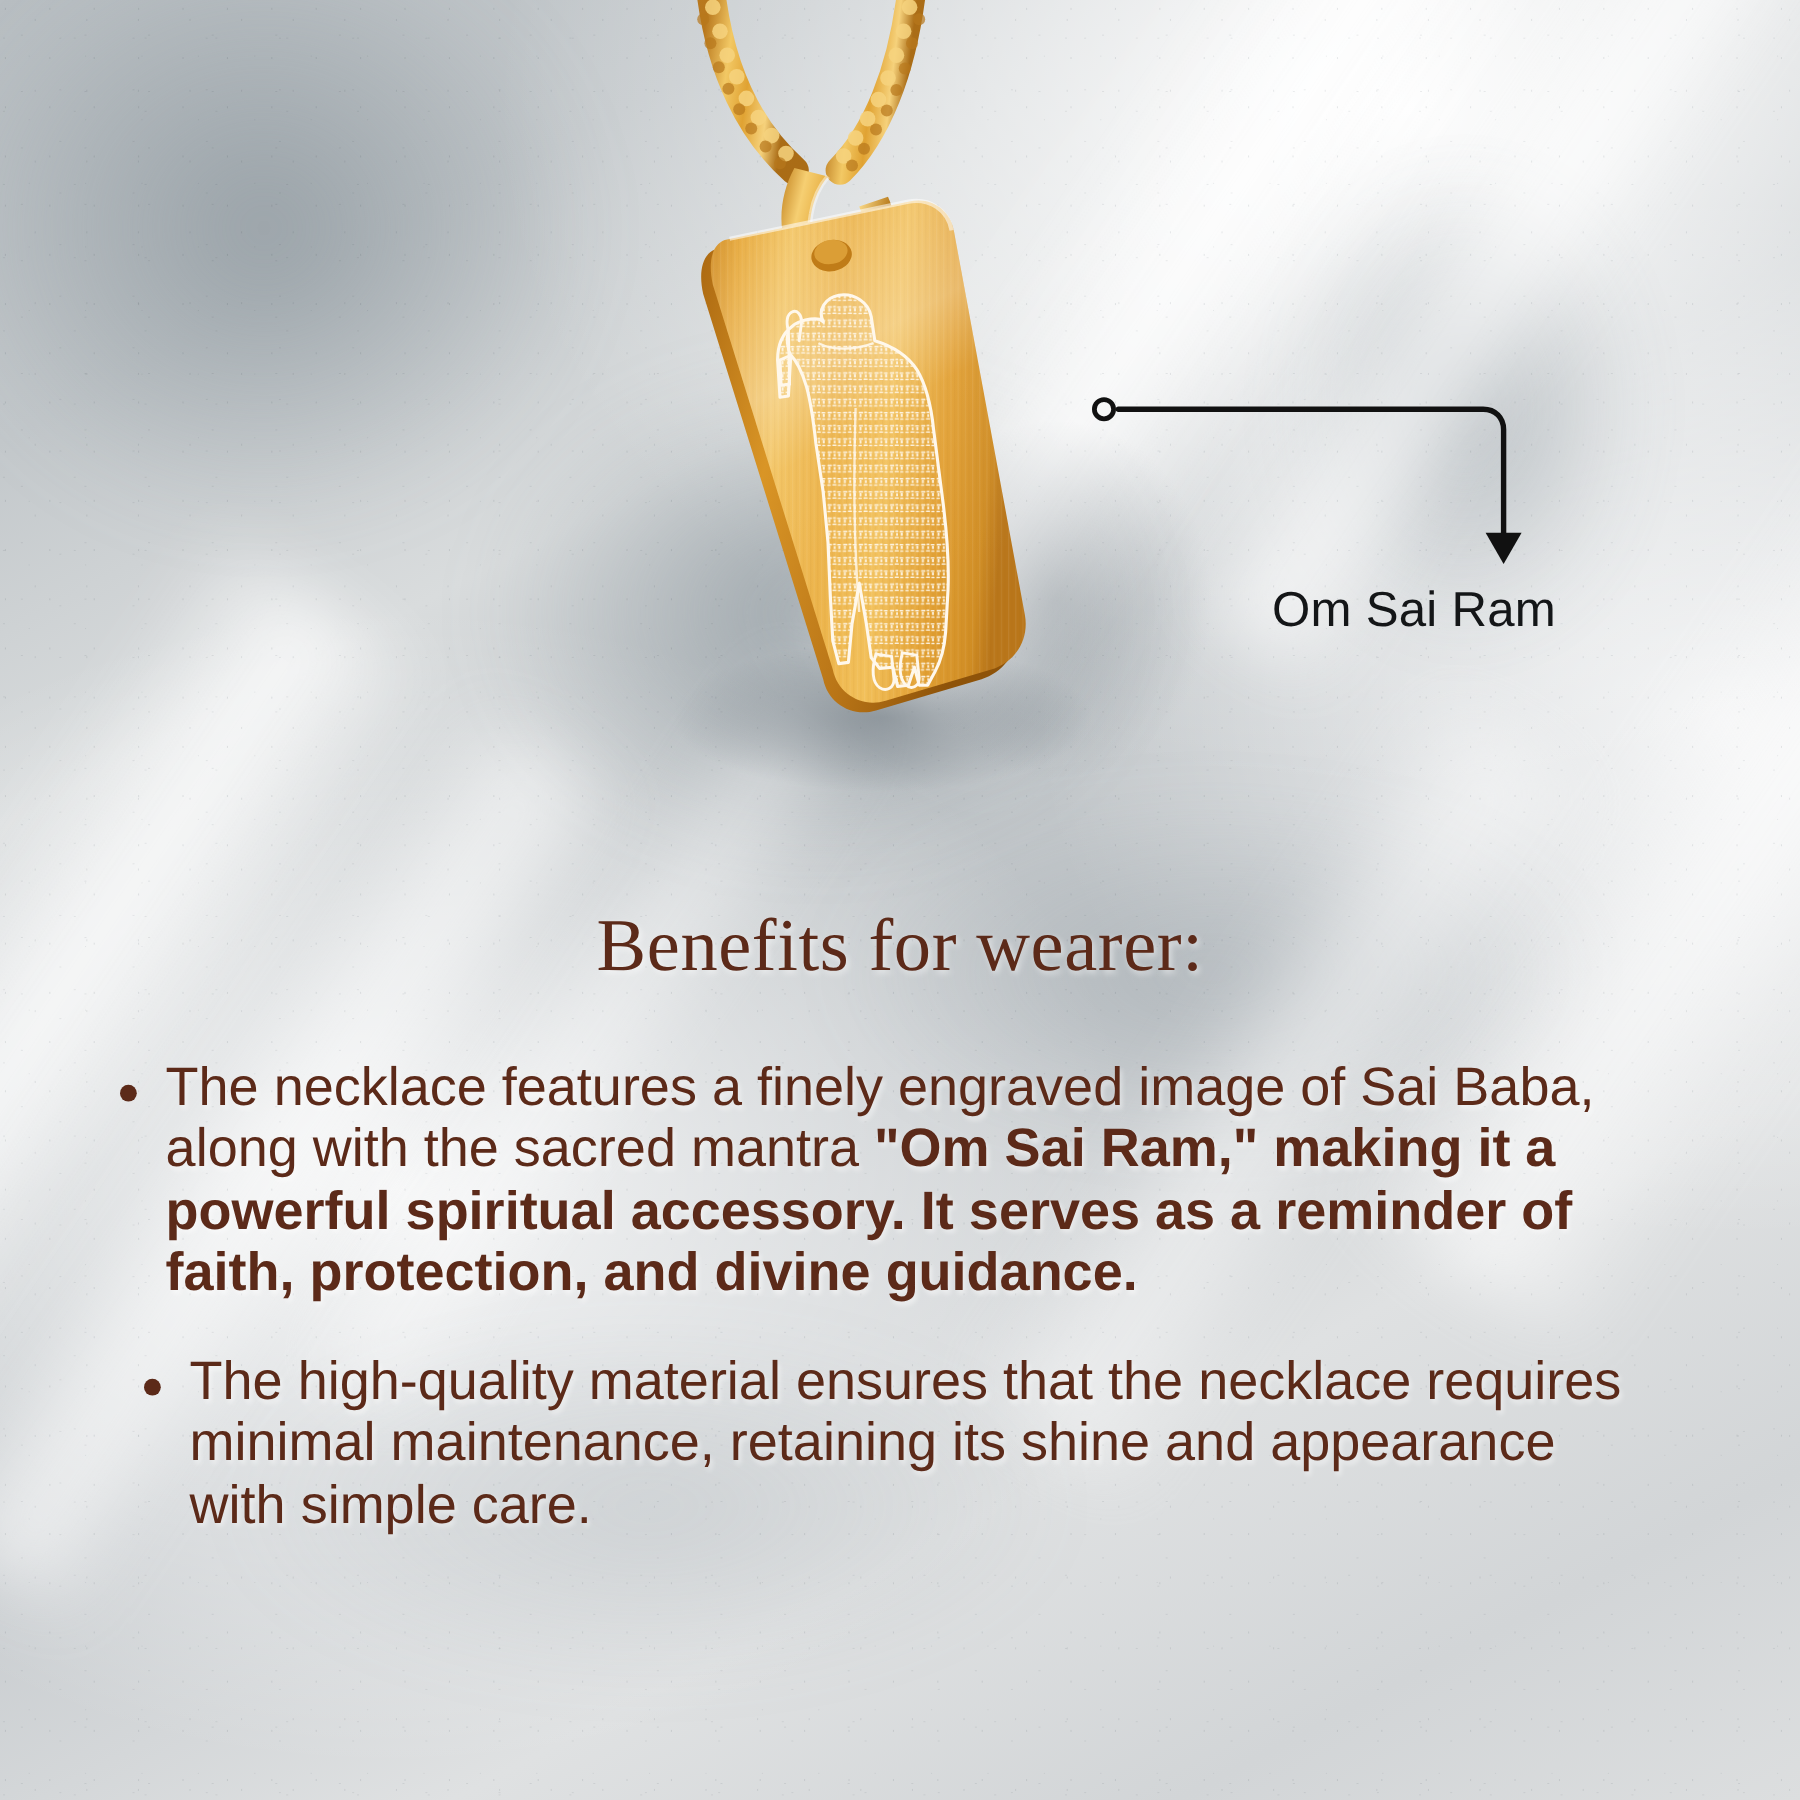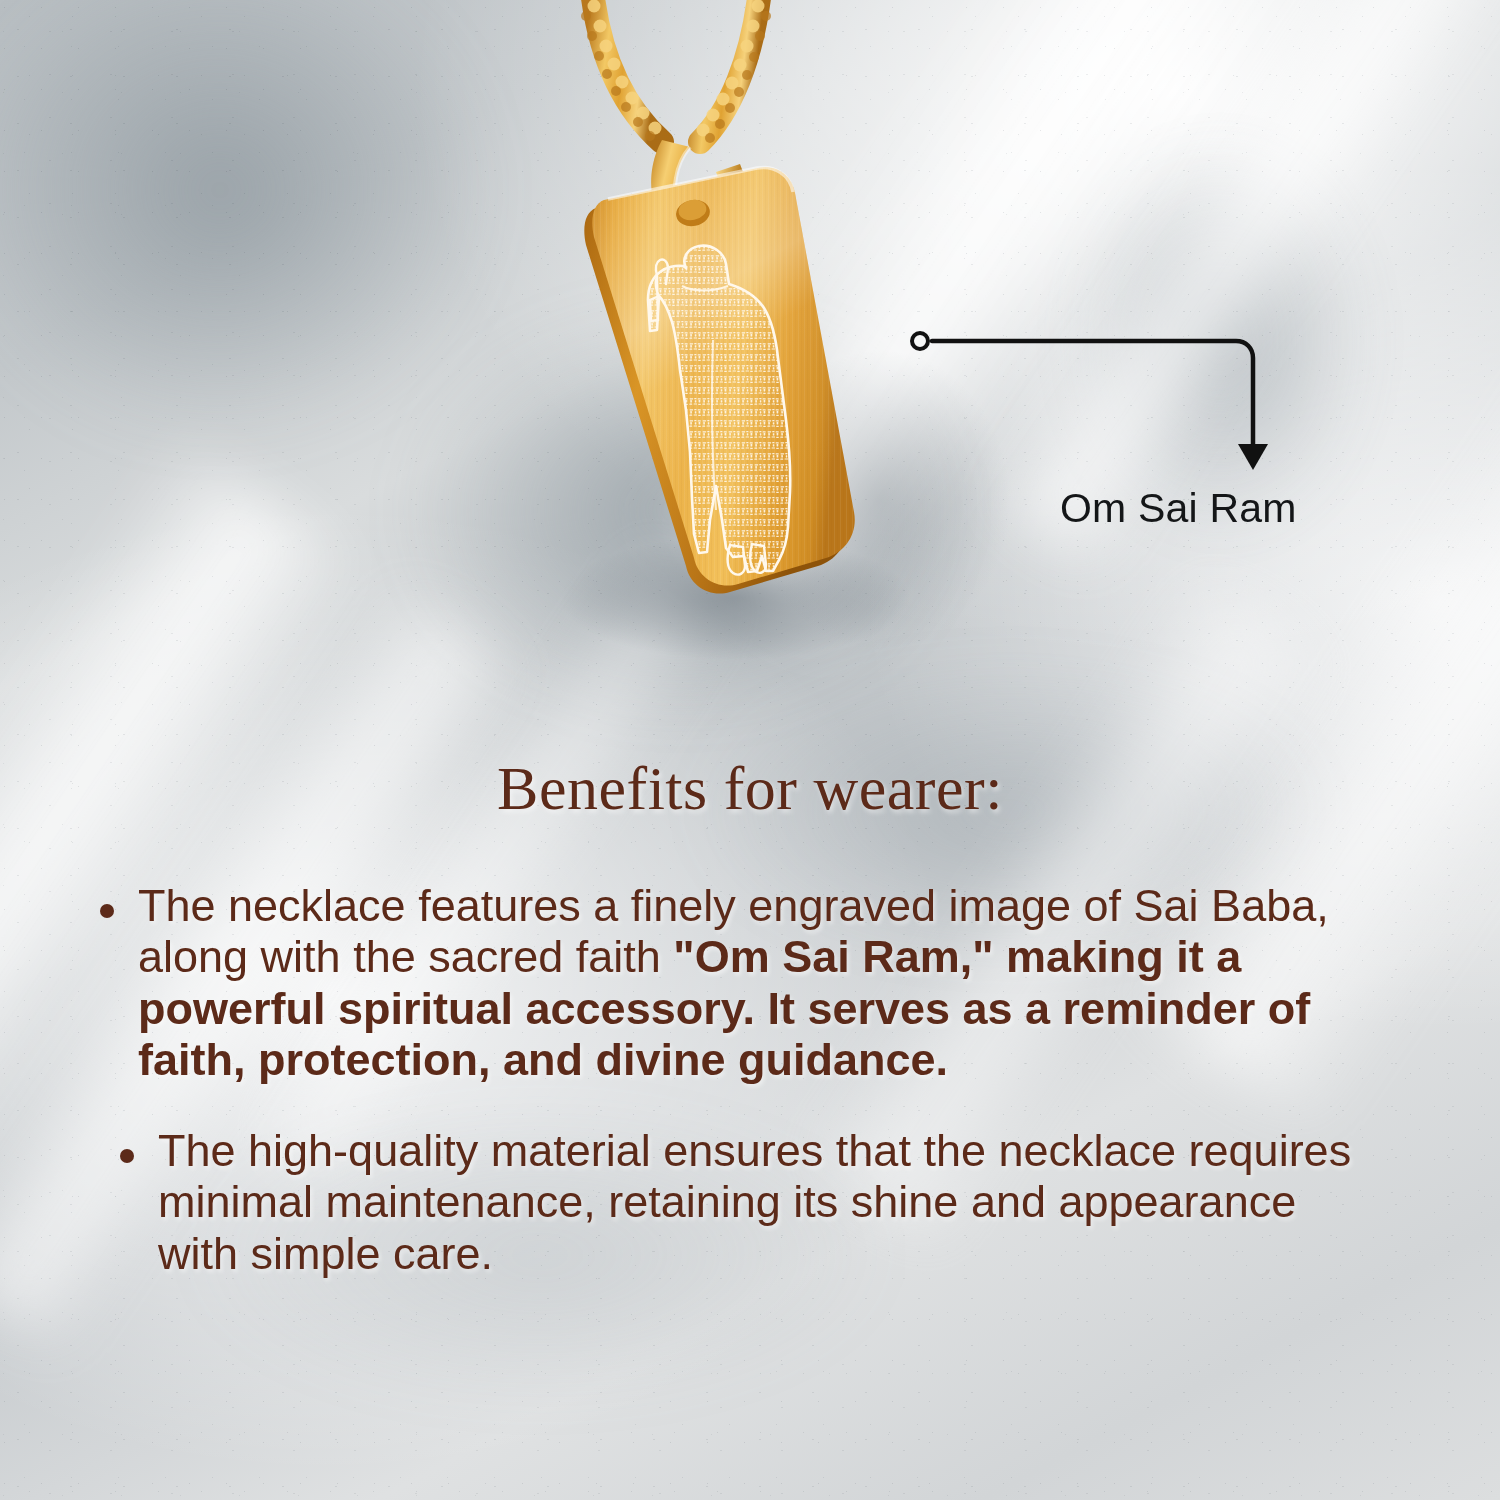--- a/index.html
+++ b/index.html
@@ -426,21 +426,21 @@
   </svg>
   <div class="callout-label">Om Sai Ram</div>
 
   <div class="heading">Benefits for wearer:</div>
 
   <div class="bullets">
 
     <div class="bullet b1">
       <span class="dot"></span>
       <span class="btext">
-        <span>The necklace features a finely engraved image of Sai Baba, along with the sacred faith </span><b>"Om Sai Ram," making it a powerful spiritual accessory. It serves as a reminder of faith, protection, and divine guidance.</b>
+        <span>The necklace features a finely engraved image of Sai Baba, along with the sacred mantra </span><b>"Om Sai Ram," making it a powerful spiritual accessory. It serves as a reminder of faith, protection, and divine guidance.</b>
       </span>
     </div>
 
     <div class="bullet b2">
       <span class="dot"></span>
       <span class="btext">
         <span>The high-quality material ensures that the necklace requires minimal maintenance, retaining its shine and appearance with simple care.</span>
       </span>
     </div>
 

